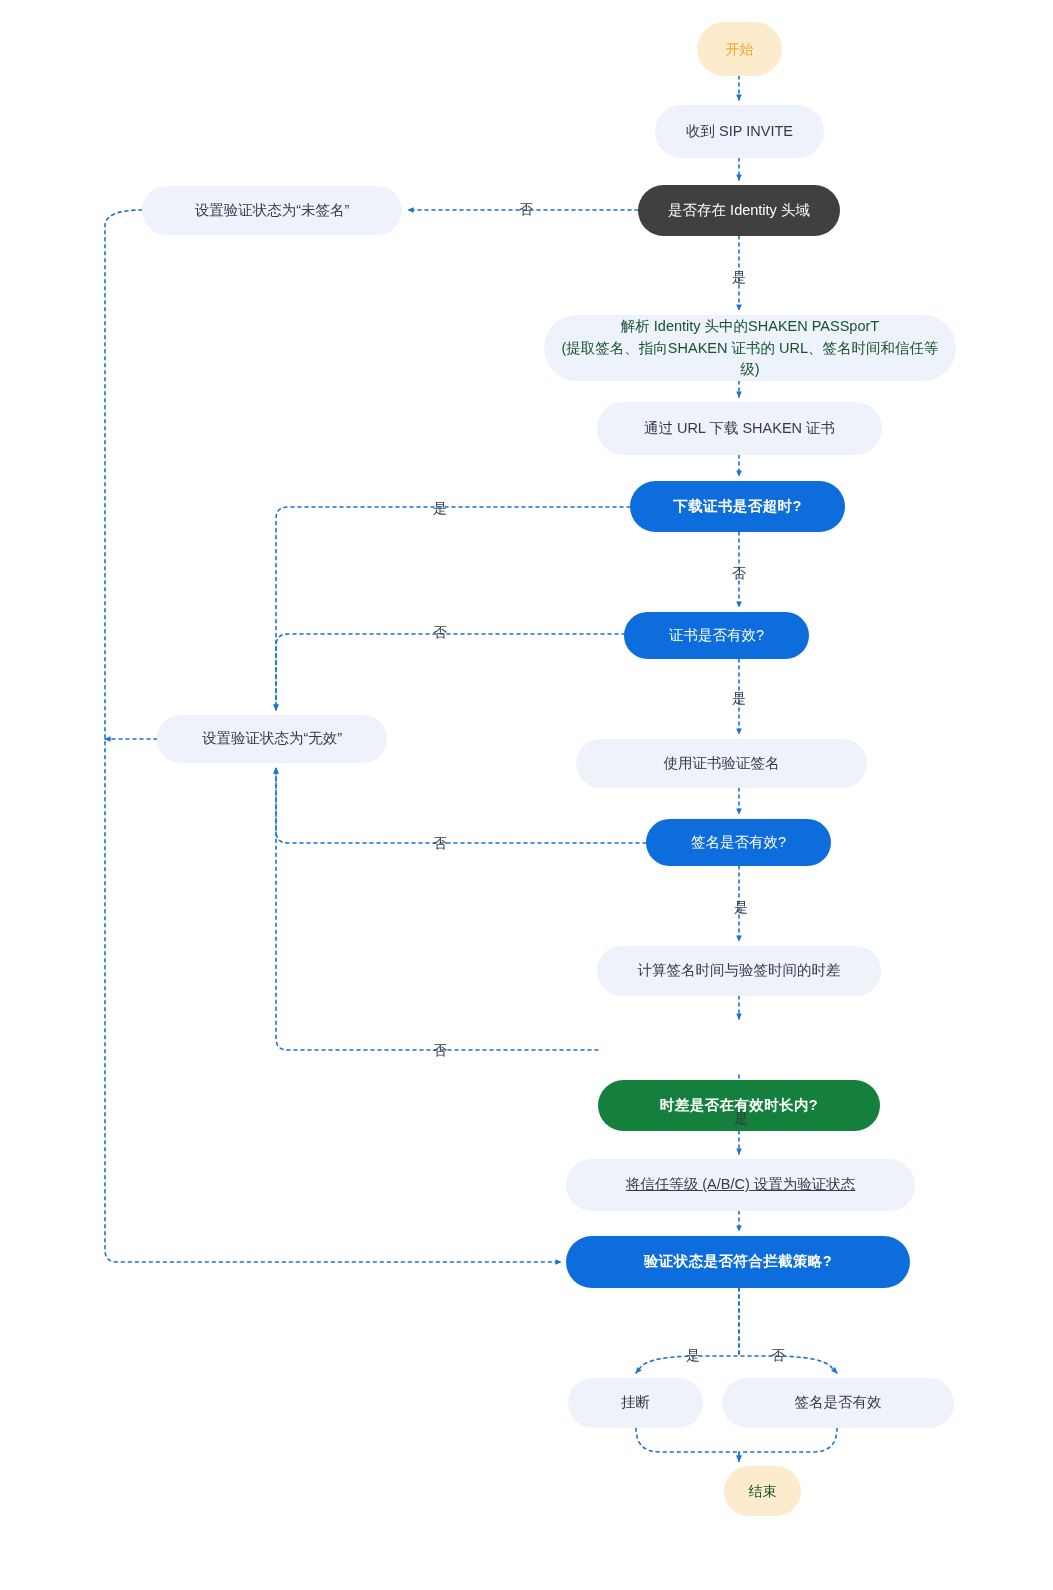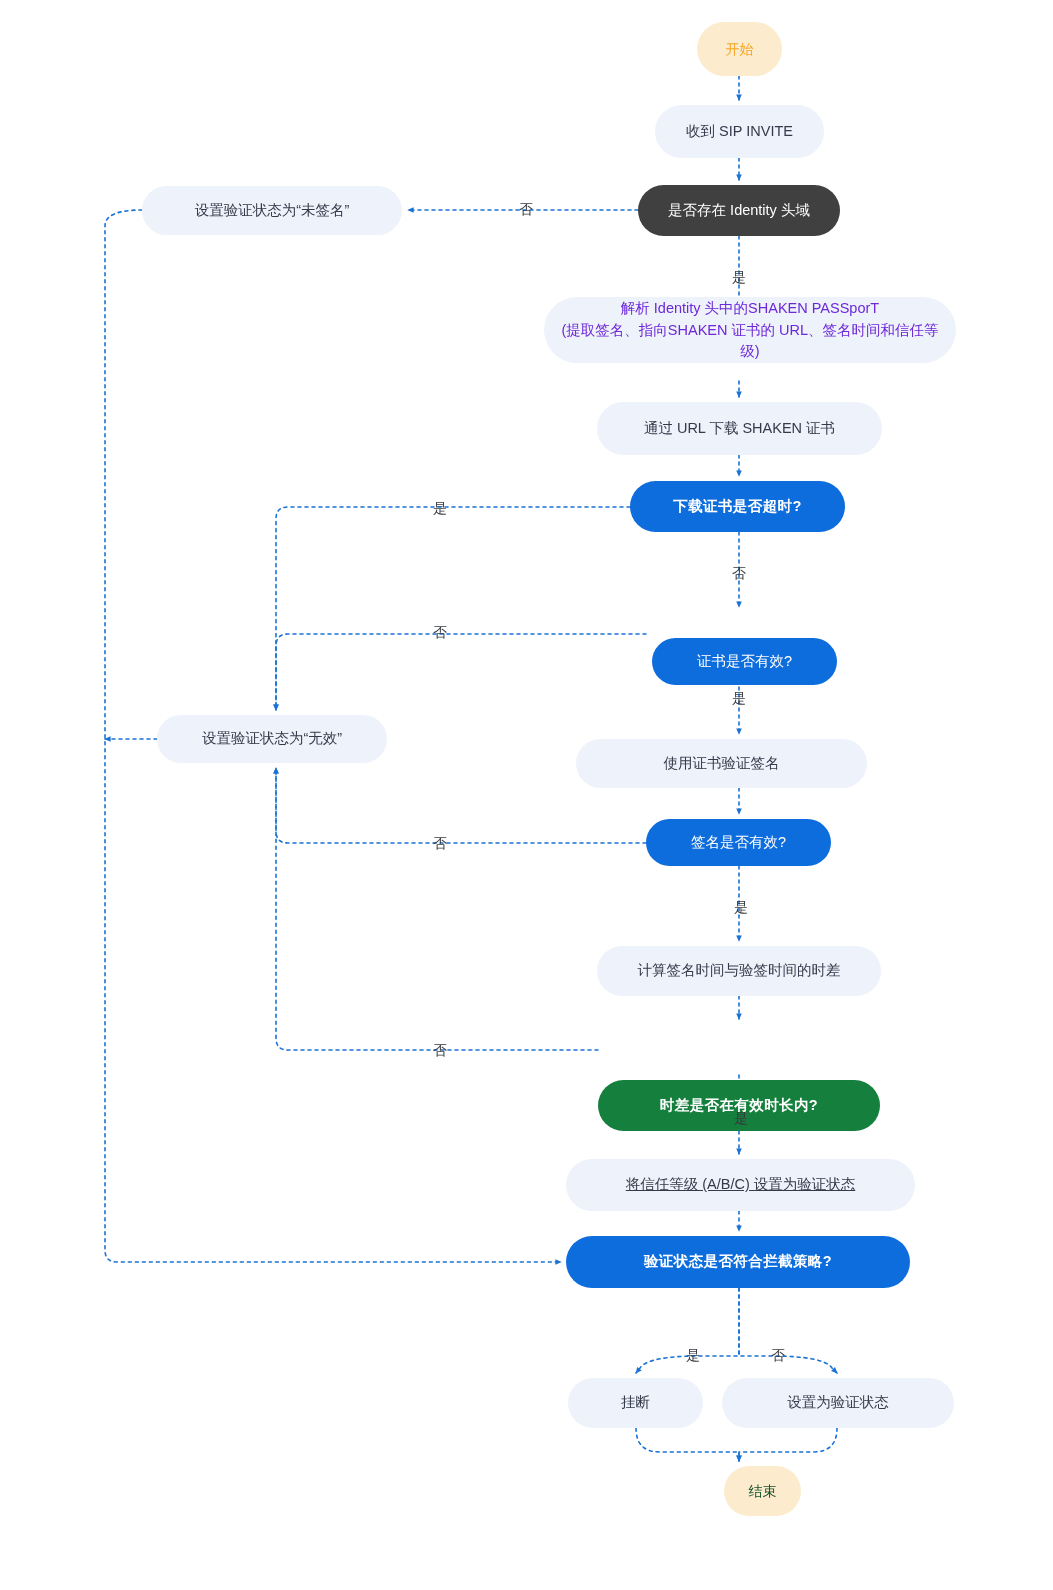--- a/index.html
+++ b/index.html
@@ -91,34 +91,34 @@
         <path d="M636,1428 Q636,1452 660,1452 L739,1452 L739,1461" fill="none" stroke="#1a73d4" stroke-width="1.6" stroke-dasharray="3,4" stroke-linecap="round" marker-end="url(#arrow)"></path>
         <path d="M837,1428 Q837,1452 813,1452 L739,1452 L739,1461" fill="none" stroke="#1a73d4" stroke-width="1.6" stroke-dasharray="3,4" stroke-linecap="round" marker-end="url(#arrow)"></path>
       </g>
   </svg>
 
   <div id="node-layer">
       <div class="node node-terminal" style="left: 697px; top: 22px; width: 85px; height: 54px; background: rgb(252, 236, 205); color: rgb(245, 166, 35);">开始</div>
       <div class="node node-process" style="left: 655px; top: 105px; width: 169px; height: 53px; background: rgb(238, 242, 250); color: rgb(51, 59, 74);">收到 SIP INVITE</div>
       <div class="node node-decision" style="left: 638px; top: 185px; width: 202px; height: 51px; background: #404040; color: rgb(255, 255, 255);">是否存在 Identity 头域</div>
       <div class="node node-process" style="left: 142px; top: 186px; width: 260px; height: 49px; background: rgb(238, 242, 250); color: rgb(51, 59, 74);">设置验证状态为“未签名”</div>
-      <div class="node node-process" style="left: 544px; top: 297px; width: 412px; height: 66px; background: rgb(238, 242, 250); color: #6d28d9;">解析 Identity 头中的SHAKEN PASSporT
+      <div class="node node-process" style="left: 544px; top: 315px; width: 412px; height: 66px; background: rgb(238, 242, 250); color: #14532d;">解析 Identity 头中的SHAKEN PASSporT
 (提取签名、指向SHAKEN 证书的 URL、签名时间和信任等级)</div>
       <div class="node node-process" style="left: 597px; top: 402px; width: 285px; height: 53px; background: rgb(238, 242, 250); color: rgb(51, 59, 74);">通过 URL 下载 SHAKEN 证书</div>
       <div class="node node-decision bold" style="left: 630px; top: 481px; width: 215px; height: 51px; background: rgb(13, 109, 221); color: rgb(255, 255, 255);">下载证书是否超时?</div>
-      <div class="node node-decision" style="left: 652px; top: 612px; width: 185px; height: 47px; background: rgb(13, 109, 221); color: rgb(255, 255, 255); margin-top: 26px;">证书是否有效?</div>
+      <div class="node node-decision" style="left: 624px; top: 612px; width: 185px; height: 47px; background: rgb(13, 109, 221); color: rgb(255, 255, 255);">证书是否有效?</div>
       <div class="node node-process" style="left: 157px; top: 715px; width: 230px; height: 48px; background: rgb(238, 242, 250); color: rgb(51, 59, 74);">设置验证状态为“无效”</div>
       <div class="node node-process" style="left: 576px; top: 739px; width: 291px; height: 49px; background: rgb(238, 242, 250); color: rgb(51, 59, 74);">使用证书验证签名</div>
       <div class="node node-decision" style="left: 646px; top: 819px; width: 185px; height: 47px; background: rgb(13, 109, 221); color: rgb(255, 255, 255);">签名是否有效?</div>
       <div class="node node-process" style="left: 597px; top: 946px; width: 284px; height: 50px; background: rgb(238, 242, 250); color: rgb(51, 59, 74);">计算签名时间与验签时间的时差</div>
       <div class="node node-decision bold" style="left: 598px; top: 1080px; width: 282px; height: 51px; background: #15803d; color: rgb(255, 255, 255);">时差是否在有效时长内?</div>
       <div class="node node-process" style="left: 566px; top: 1159px; width: 349px; height: 52px; background: rgb(238, 242, 250); color: rgb(51, 59, 74); text-decoration: underline;">将信任等级 (A/B/C) 设置为验证状态</div>
       <div class="node node-decision bold" style="left: 566px; top: 1236px; width: 344px; height: 52px; background: rgb(13, 109, 221); color: rgb(255, 255, 255);">验证状态是否符合拦截策略?</div>
       <div class="node node-process" style="left: 568px; top: 1378px; width: 135px; height: 50px; background: rgb(238, 242, 250); color: rgb(51, 59, 74);">挂断</div>
-      <div class="node node-process" style="left: 722px; top: 1378px; width: 232px; height: 50px; background: rgb(238, 242, 250); color: rgb(51, 59, 74);">设置为验证状态</div>
+      <div class="node node-process" style="left: 722px; top: 1378px; width: 232px; height: 50px; background: rgb(238, 242, 250); color: rgb(51, 59, 74);">签名是否有效</div>
       <div class="node node-terminal" style="left: 724px; top: 1466px; width: 77px; height: 50px; background: rgb(252, 236, 205); color: #14532d;">结束</div>
     </div>
   <div id="label-layer">
       <div class="edge-label" style="left: 526px; top: 210px;">否</div>
       <div class="edge-label" style="left: 739px; top: 278px;">是</div>
       <div class="edge-label" style="left: 440px; top: 509px;">是</div>
       <div class="edge-label" style="left: 739px; top: 574px;">否</div>
       <div class="edge-label" style="left: 440px; top: 633px;">否</div>
       <div class="edge-label" style="left: 739px; top: 699px;">是</div>
       <div class="edge-label" style="left: 440px; top: 844px;">否</div>

